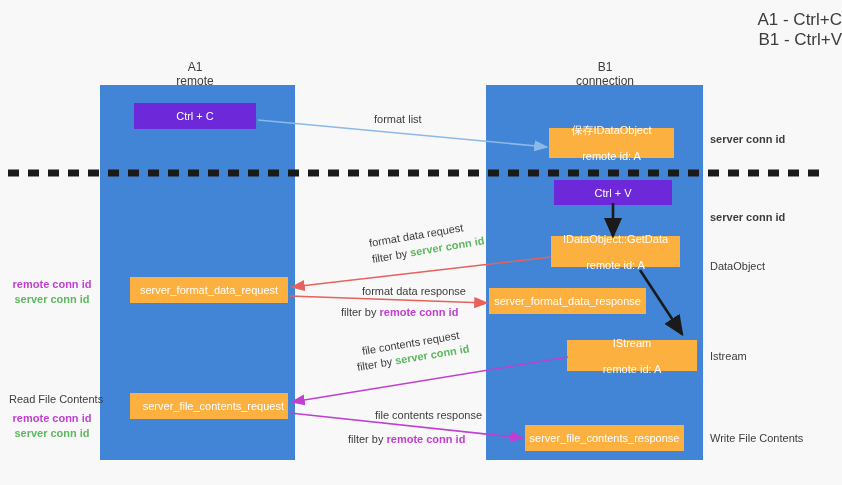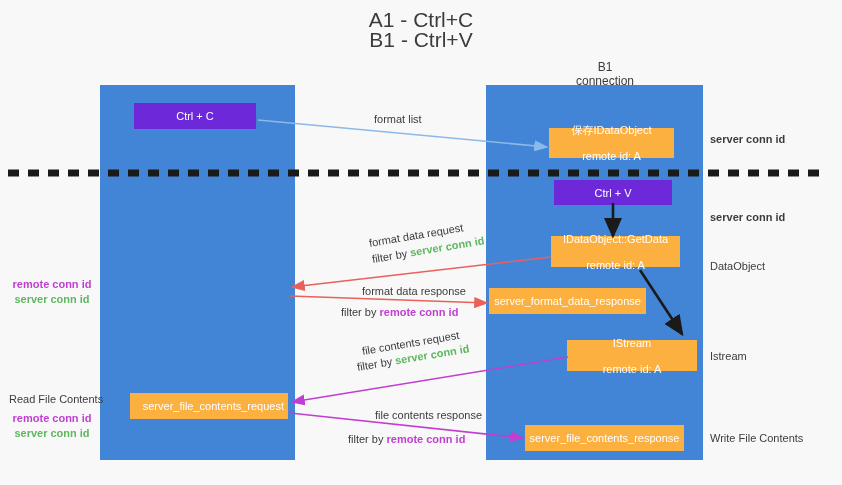--- a/index.html
+++ b/index.html
@@ -27,22 +27,22 @@
     height: 485px;
     pointer-events: none;
     z-index: 5;
   }
   
   .title-block {
     position: absolute;
     left: 0;
     top: 10px;
     width: 842px;
-    text-align: center;
-    font-size: 21px;
+    text-align: right;
+    font-size: 17px;
     line-height: 20px;
     color: #3c3c3c;
   }
   
   .col-head {
     position: absolute;
     text-align: center;
     font-size: 12px;
     line-height: 14px;
     color: #3c3c3c;
@@ -106,20 +106,24 @@
 </head>
 <body>
 
 <div id="stage">
 
   <div class="title-block">
     <div>A1 - Ctrl+C</div>
     <div>B1 - Ctrl+V</div>
   </div>
 
+  <div class="col-head" style="left:135px; top:60px; width:120px;">
+    <span class="l1">A1</span>
+    <span class="l2">remote</span>
+  </div>
   <div class="col-head" style="left:545px; top:60px; width:120px;">
     <span class="l1">B1</span>
     <span class="l2">connection</span>
   </div>
 
   <div class="lane" style="left:100px; top:85px; width:195px; height:375px;"></div>
   <div class="lane" style="left:486px; top:85px; width:217px; height:375px;"></div>
 
   <svg id="wires" viewBox="0 0 842 485">
     <defs>
@@ -170,20 +174,23 @@
   <div class="box orange" style="left:551px; top:236px; width:129px; height:31px;">
     <span>IDataObject::GetData</span>
     <span class="l2">remote id: A</span>
   </div>
 
   <div class="box orange" style="left:567px; top:340px; width:130px; height:31px;">
     <span>IStream</span>
     <span class="l2">remote id: A</span>
   </div>
 
+  <div class="box orange" style="left:130px; top:277px; width:158px; height:26px;">
+    <span>server_format_data_request</span>
+  </div>
 
   <div class="box orange" style="left:489px; top:288px; width:157px; height:26px;">
     <span>server_format_data_response</span>
   </div>
 
   <div class="box orange" style="left:130px; top:393px; width:158px; height:26px;align-items:flex-end;">
     <span>server_file_contents_request</span>
   </div>
 
   <div class="box orange" style="left:525px; top:425px; width:159px; height:26px;">

